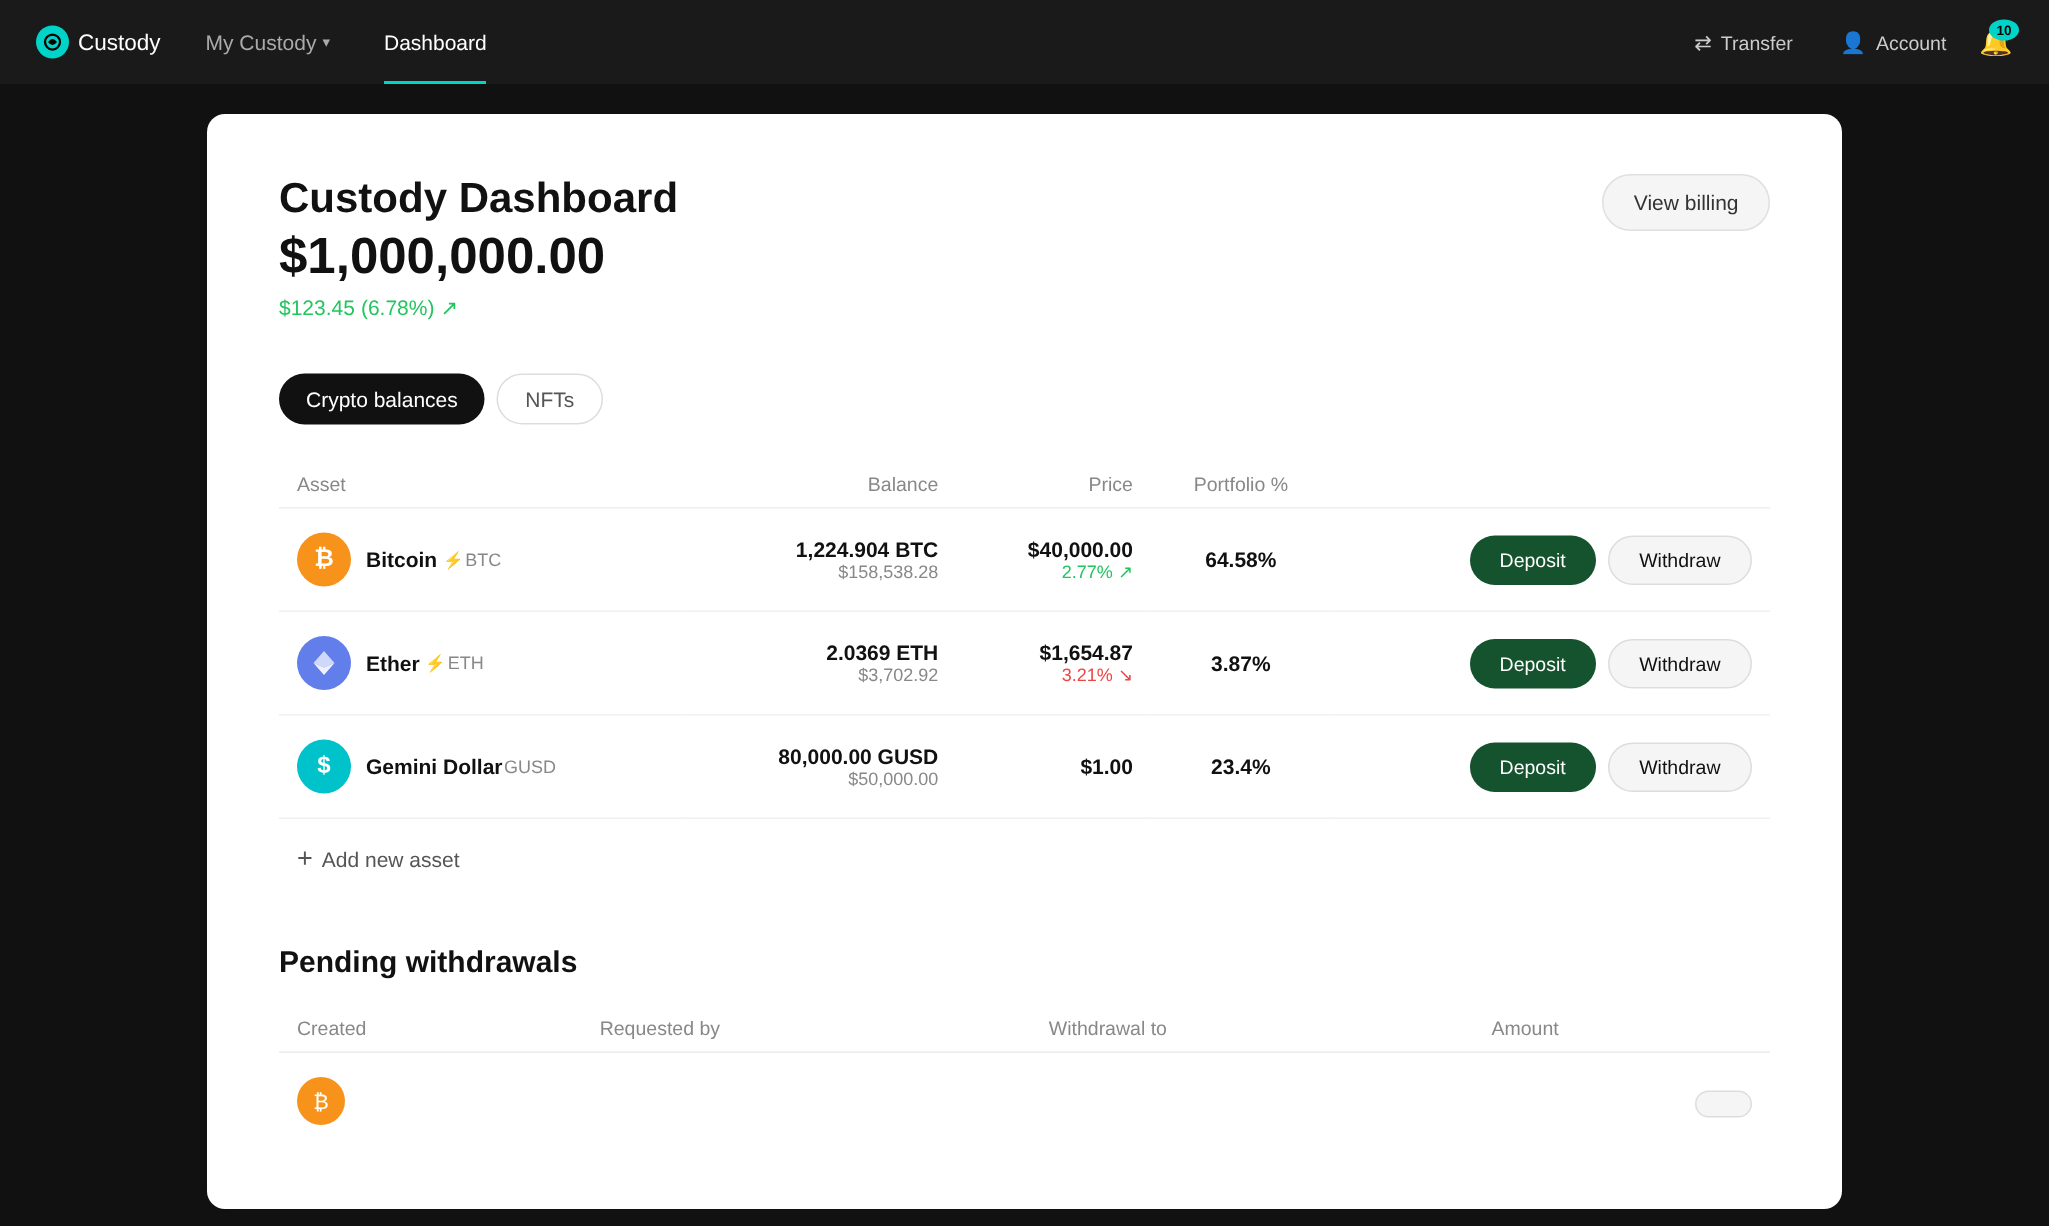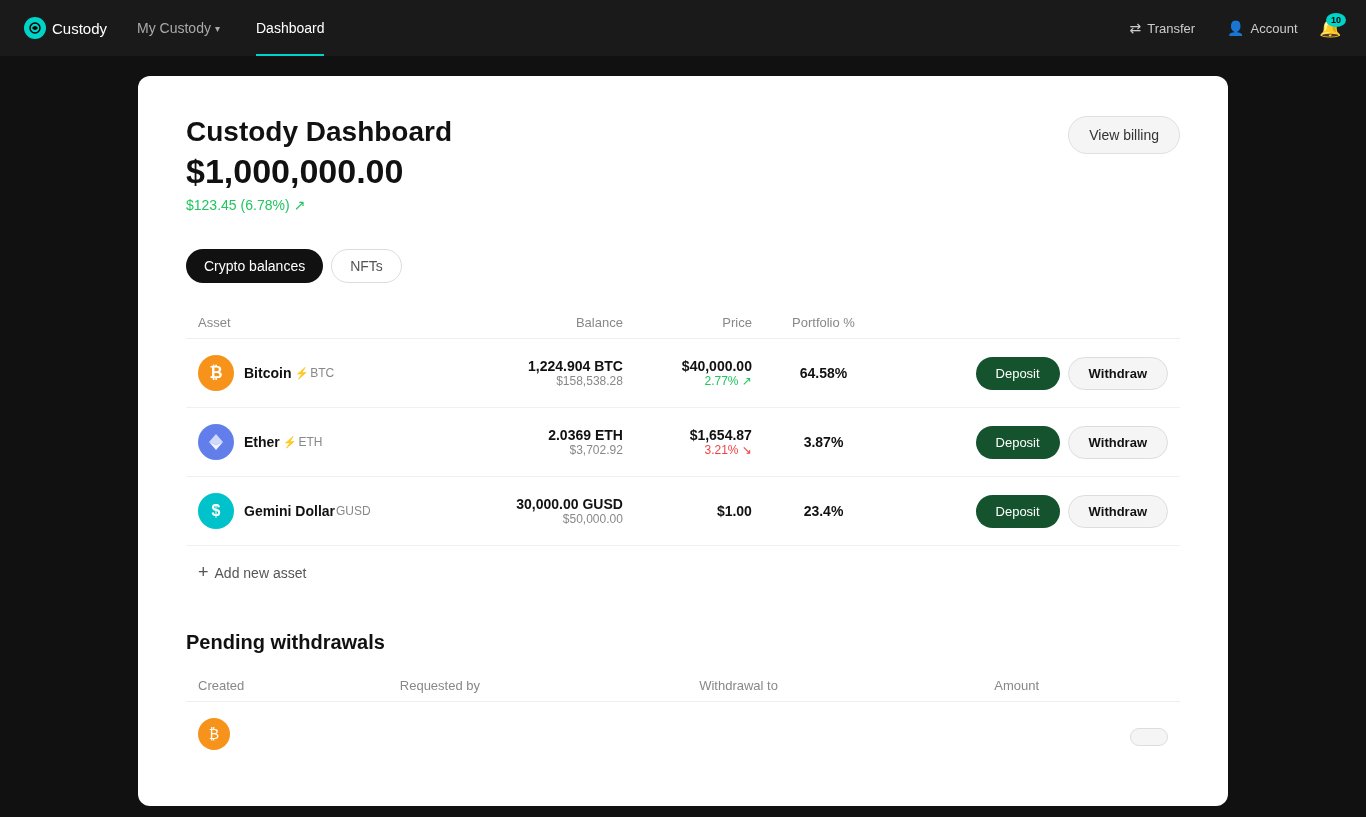--- a/index.html
+++ b/index.html
@@ -258,21 +258,21 @@
       font-weight: 500;
       cursor: pointer;
     }
     .btn-withdraw {
       background: #f5f5f5;
       color: #111;
       border: 1px solid #ddd;
       border-radius: 20px;
       padding: 8px 20px;
       font-size: 13px;
-      font-weight: 700;
+      font-weight: 400;
       cursor: pointer;
     }
 
     .add-asset-row {
       display: flex;
       align-items: center;
       gap: 6px;
       padding: 16px 12px;
       color: #555;
       font-size: 14px;
@@ -451,21 +451,21 @@
         <div class="asset-name-info">
           <div class="asset-name-row">
             <span class="asset-full-name">Gemini Dollar</span>
 
           </div>
           <span class="asset-ticker">GUSD</span>
         </div>
       </div>
     </td>
     <td class="balance-cell">
-      <div class="balance-main">30,000.00 GUSD</div>
+      <div class="balance-main">80,000.00 GUSD</div>
       <div class="balance-usd">$50,000.00</div>
     </td>
     <td class="price-cell">
       <div class="price-main">$1.00</div>
 
     </td>
     <td class="portfolio-cell">23.4%</td>
     <td>
       <div class="action-cell">
         <button class="btn-deposit">Deposit</button>

